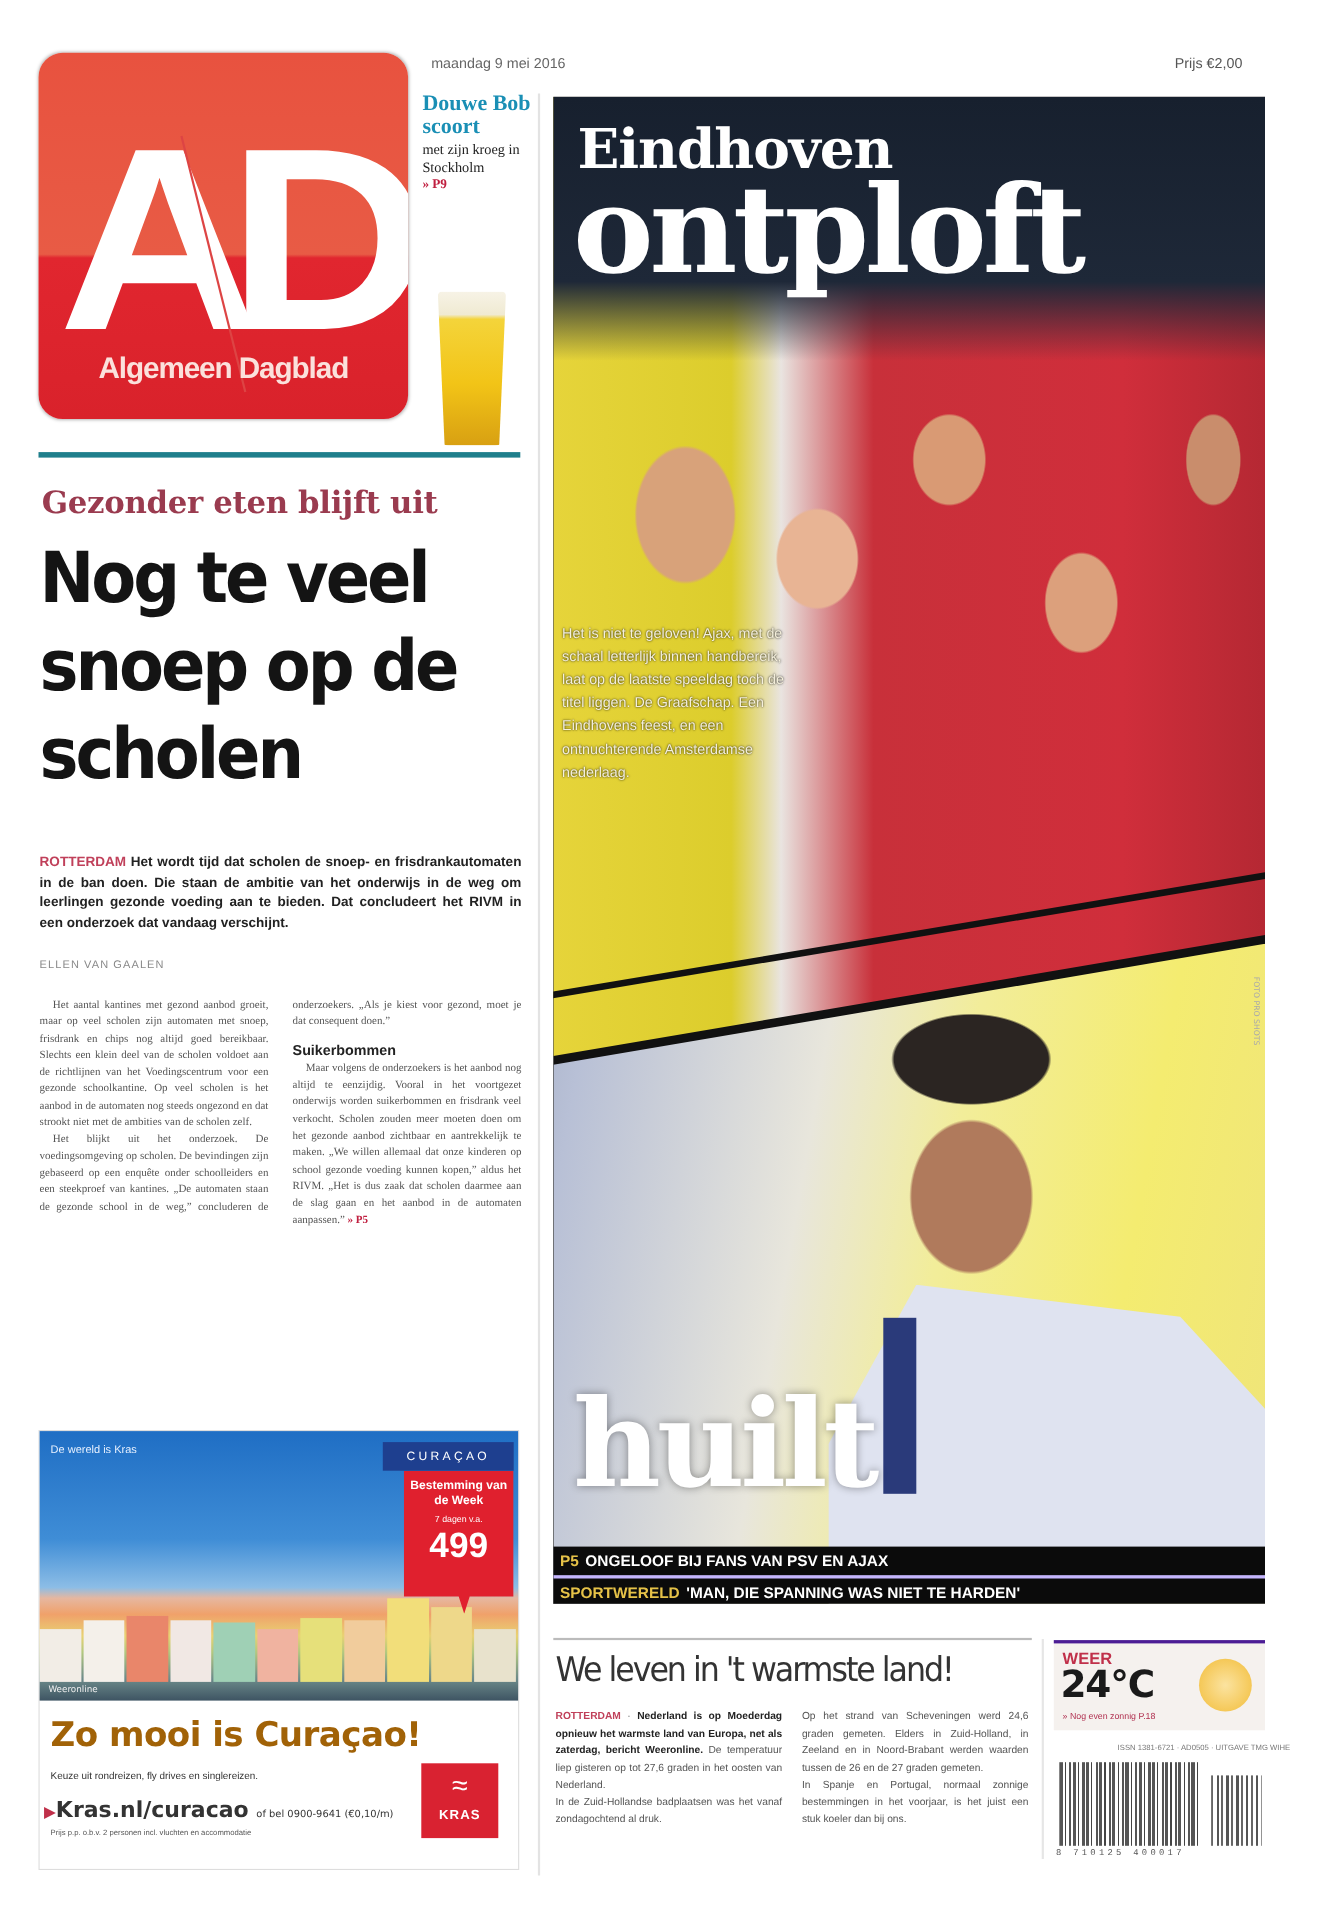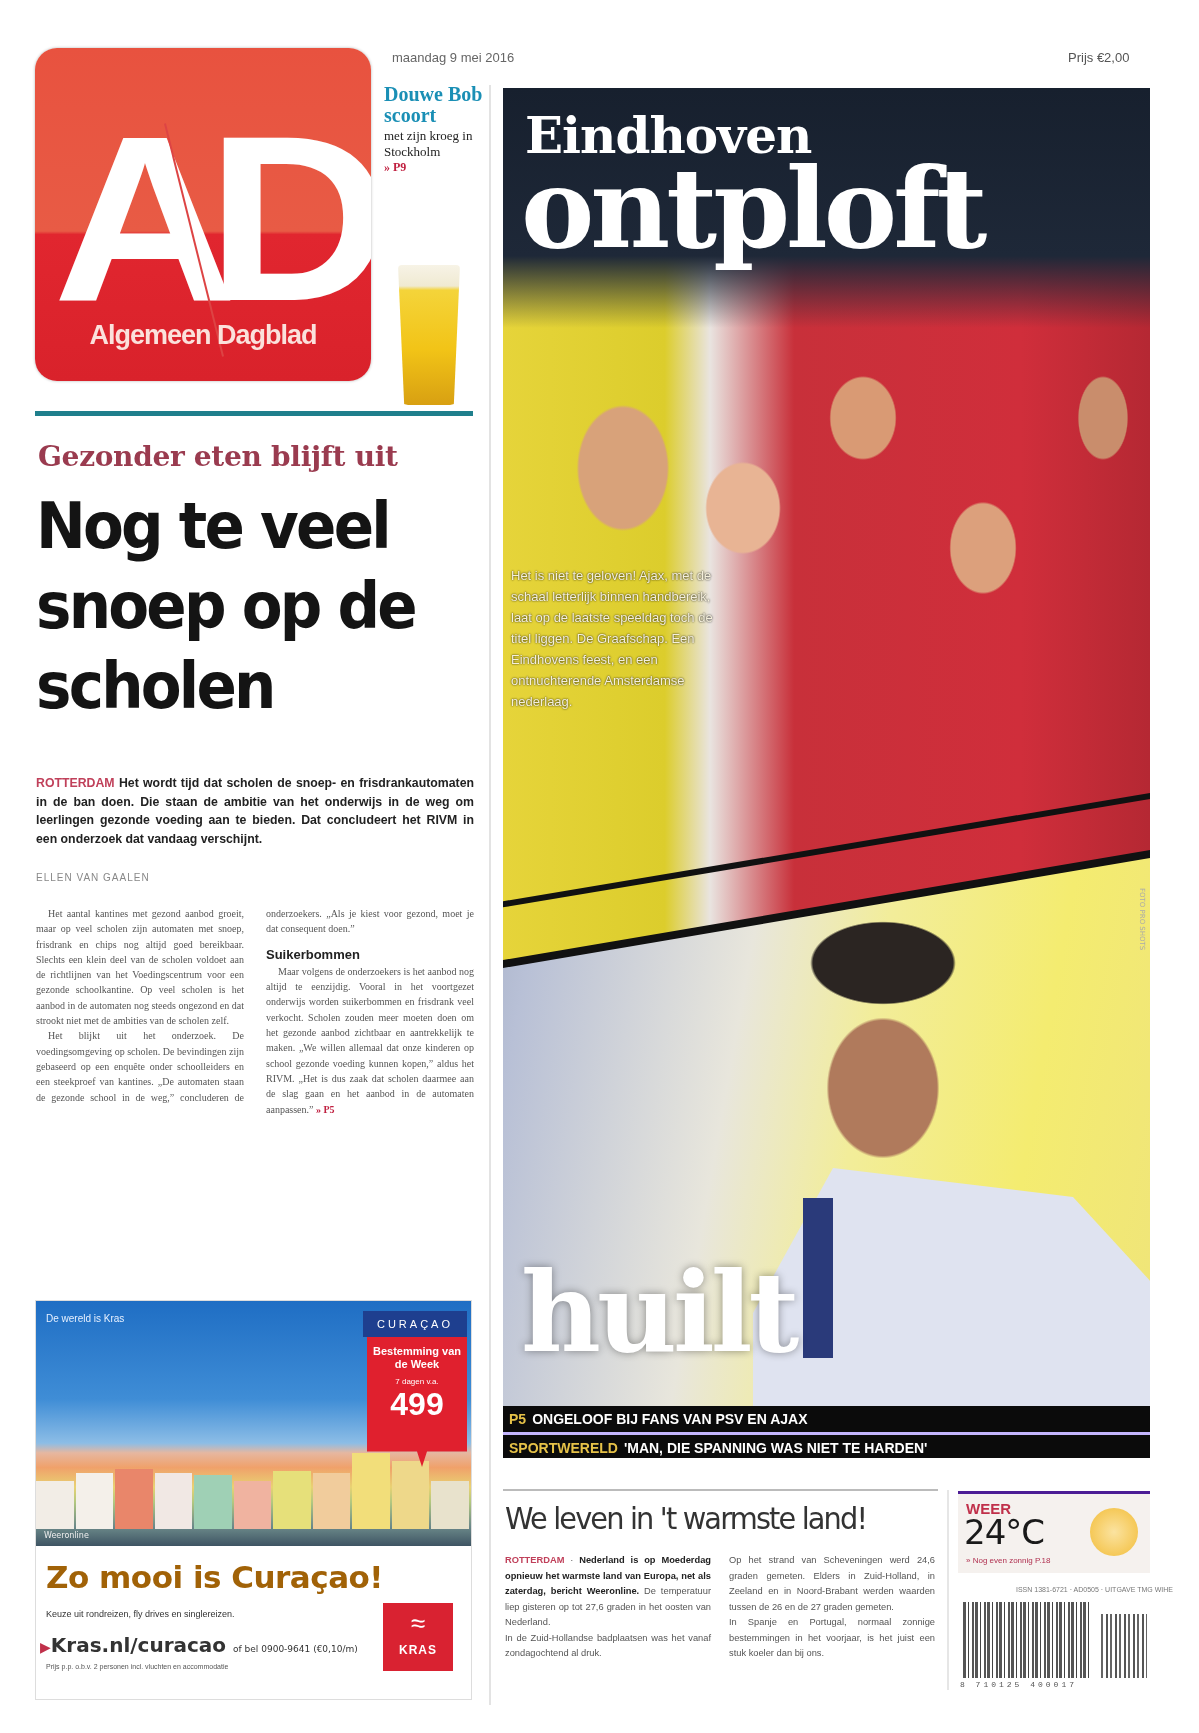--- a/index.html
+++ b/index.html
@@ -29,21 +29,21 @@
 #body{left:36px;top:906px;width:438px;height:362px;column-count:2;column-gap:22px;font-size:10px;line-height:15.3px;color:#555;font-family:"Liberation Serif",serif;text-align:justify;overflow:hidden}
 #body p{text-indent:12px}
 #body h4{font-family:"Liberation Sans",sans-serif;font-size:13px;color:#222;margin:10px 0 2px}
 #body .more{color:#c02040;font-weight:bold}
 
 #ad{left:35px;top:1300px;width:437px;height:400px;border:1px solid #ddd;background:#fff}
 #ad .photo{position:absolute;left:0;top:0;width:100%;height:245px;background:linear-gradient(180deg,#1f6ec4 0%,#3f8dd6 40%,#8cbde6 58%,#e6b7a0 62%,#f0a16a 68%,#e8d273 76%,#b3c87f 82%,#6c8a8a 92%,#3e5463 100%)}
 #ad .houses{position:absolute;left:0;top:148px;width:100%;height:80px;display:flex;align-items:flex-end}
 #ad .houses span{flex:1;margin-right:2px}
 #ad .adtop{position:absolute;left:10px;top:12px;font-size:10px;color:#e6f0ff;font-family:"Liberation Sans",sans-serif}
-#ad .brand{position:absolute;right:4px;top:10px;width:104px;height:26px;background:#1e3f8f;color:#fff;font-size:11px;letter-spacing:3px;text-align:center;line-height:26px;font-family:"Liberation Sans",sans-serif}
+#ad .brand{position:absolute;right:4px;top:10px;width:119px;height:26px;background:#1e3f8f;color:#fff;font-size:11px;letter-spacing:3px;text-align:center;line-height:26px;font-family:"Liberation Sans",sans-serif}
 #ad .offer{position:absolute;right:4px;top:36px;width:100px;height:130px;background:#e0202e;color:#fff;text-align:center;font-family:"Liberation Sans",sans-serif;clip-path:polygon(0 0,100% 0,100% 88%,60% 88%,55% 100%,50% 88%,0 88%)}
 #ad .offer .o1{font-size:11px;font-weight:bold;line-height:13px;margin-top:8px}
 #ad .offer .o2{font-size:8px;margin-top:6px}
 #ad .offer .o3{font-size:32px;font-weight:bold;line-height:36px}
 #ad .caption{position:absolute;left:8px;top:230px;font-size:8px;color:#eee}
 #ad .title{position:absolute;left:10px;top:258px;font-family:"DejaVu Sans",sans-serif;font-size:31px;font-weight:bold;color:#a16207;letter-spacing:-.5px}
 #ad .sub{position:absolute;left:10px;top:308px;font-size:9px;color:#333;font-family:"Liberation Sans",sans-serif}
 #ad .url{position:absolute;left:4px;top:332px;font-size:20px;font-weight:bold;color:#333;font-family:"DejaVu Sans",sans-serif}
 #ad .url .arr{color:#c0304a;font-size:14px}
 #ad .url small{font-size:9px;font-weight:normal}
@@ -83,21 +83,21 @@
 
 #wrule{left:503px;top:1489px;width:435px;height:2px;background:#bbb}
 #wtitle{left:505px;top:1500px;font-family:"DejaVu Sans",sans-serif;font-size:31px;color:#333;letter-spacing:-2px;transform:scaleX(.93);transform-origin:left}
 #wbody{left:505px;top:1553px;width:430px;column-count:2;column-gap:18px;font-size:9.3px;line-height:15.5px;color:#555;font-family:"Liberation Sans",sans-serif;text-align:justify;height:140px;overflow:hidden}
 #wbody b{color:#222}
 #wbody .dl{color:#c0405a;font-weight:bold}
 #wdiv{left:947px;top:1490px;width:2px;height:200px;background:#e6e6e6}
 
 #weather{left:958px;top:1491px;width:192px;height:82px;background:#f5f1ee;border-top:3px solid #4c1d95}
 #weather .lbl{position:absolute;left:8px;top:6px;font-size:15px;font-weight:bold;color:#c0304a;font-family:"Liberation Sans",sans-serif}
-#weather .temp{position:absolute;left:6px;top:18px;font-size:34px;font-weight:normal;color:#1a1a1a;font-family:"DejaVu Sans",sans-serif;letter-spacing:-1px}
+#weather .temp{position:absolute;left:6px;top:18px;font-size:34px;font-weight:bold;color:#1a1a1a;font-family:"DejaVu Sans",sans-serif;letter-spacing:-1px}
 #weather .sun{position:absolute;left:132px;top:14px;width:48px;height:48px;border-radius:50%;background:radial-gradient(circle,#fbe3a0 0%,#f5c857 70%,#9c8a3a 100%)}
 #weather .note{position:absolute;left:8px;top:62px;font-size:8px;color:#b03050;font-family:"Liberation Sans",sans-serif}
 #issn{left:1016px;top:1586px;font-size:7px;color:#777;font-family:"Liberation Sans",sans-serif}
 #barcode{left:963px;top:1602px;width:187px;height:80px;display:flex;gap:2px}
 #barcode .main{width:128px;height:76px;background:repeating-linear-gradient(90deg,#555 0,#555 3px,#fff 3px,#fff 5px,#444 5px,#444 6px,#fff 6px,#fff 9px,#555 9px,#555 11px,#fff 11px,#fff 12px)}
 #barcode .addon{margin-left:8px;margin-top:12px;width:46px;height:64px;background:repeating-linear-gradient(90deg,#666 0,#666 2px,#fff 2px,#fff 5px,#555 5px,#555 7px,#fff 7px,#fff 9px)}
 #bcnum{left:960px;top:1680px;font-size:8px;color:#555;letter-spacing:3px;font-family:"Liberation Mono",monospace}
 </style>
 </head>
 <body>

